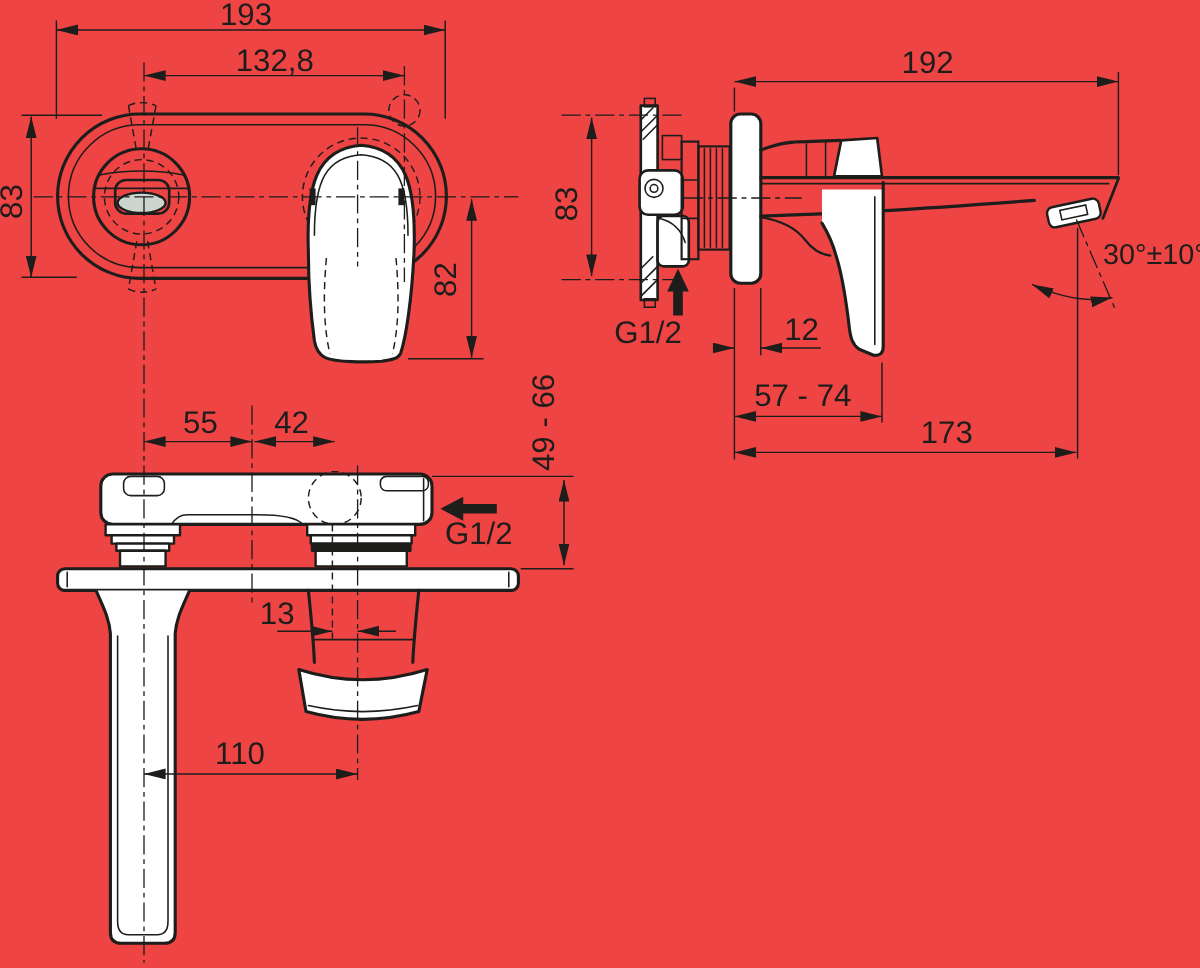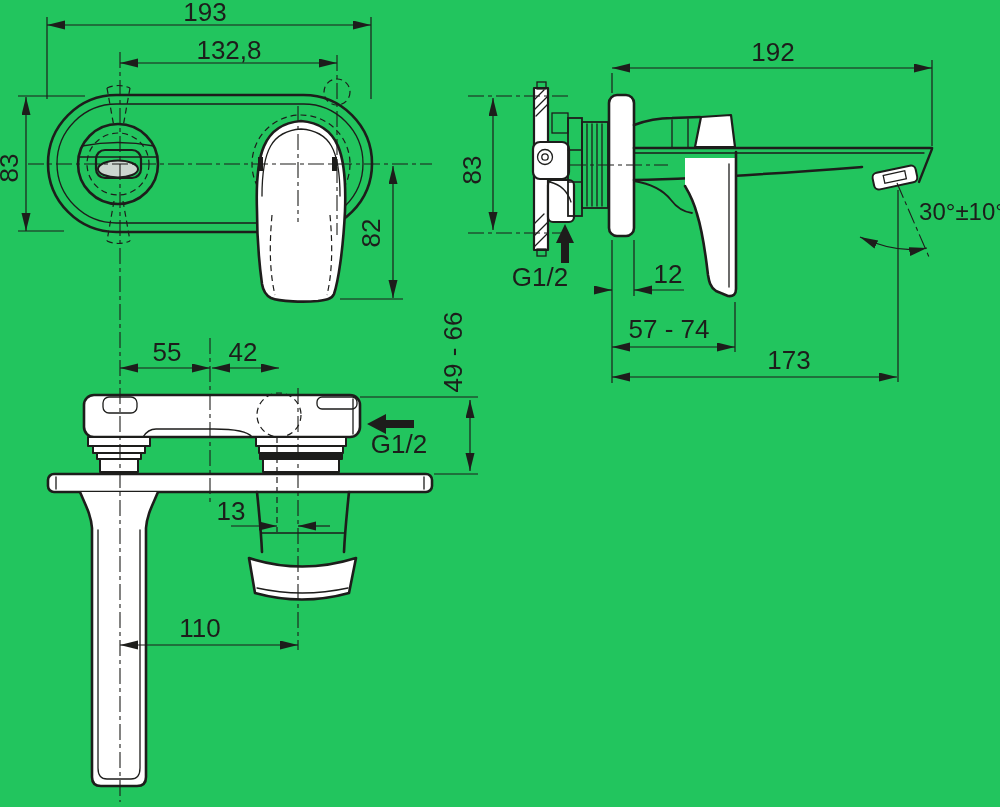--- a/index.html
+++ b/index.html
@@ -1,16 +1,16 @@
 <!DOCTYPE html>
 <html><head>
 <meta charset="utf-8">
 <style>
   html,body{margin:0;padding:0;background:#ffffff;}
-  .stage{width:1000px;height:807px;background:#22c55e;position:relative;overflow:hidden;}
+  .stage{width:1000px;height:807px;background:#ef4444;position:relative;overflow:hidden;}
   svg{display:block;}
   svg text{
     font-family:"Liberation Sans", sans-serif;
     fill:#1d1d1b;
     font-size:26px;
   }
   svg text.small{font-size:24px;}
   .obj  {stroke:#1d1d1b;fill:none;stroke-width:2.6;stroke-linecap:round;stroke-linejoin:round;}
   .objw {stroke:#1d1d1b;fill:#ffffff;stroke-width:2.6;stroke-linejoin:round;}
   .thin {stroke:#1d1d1b;fill:none;stroke-width:1.3;stroke-linecap:round;}

